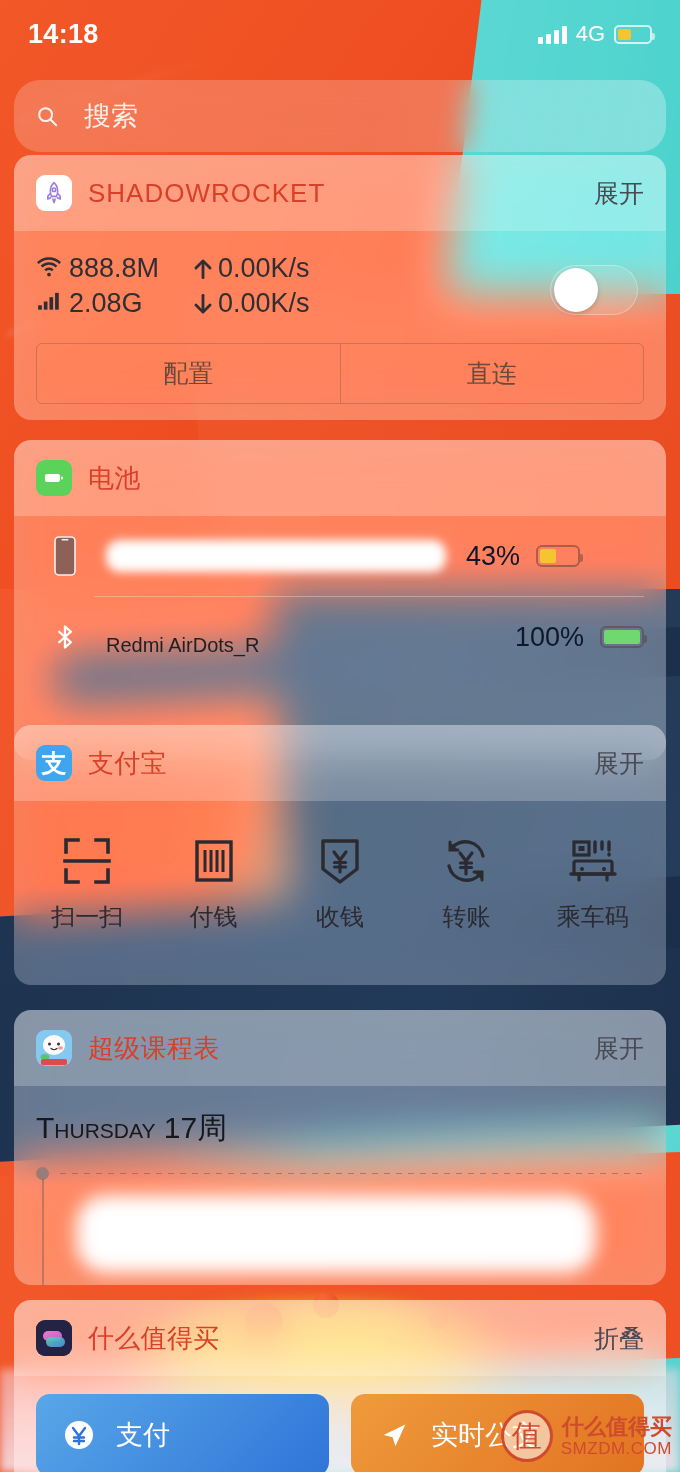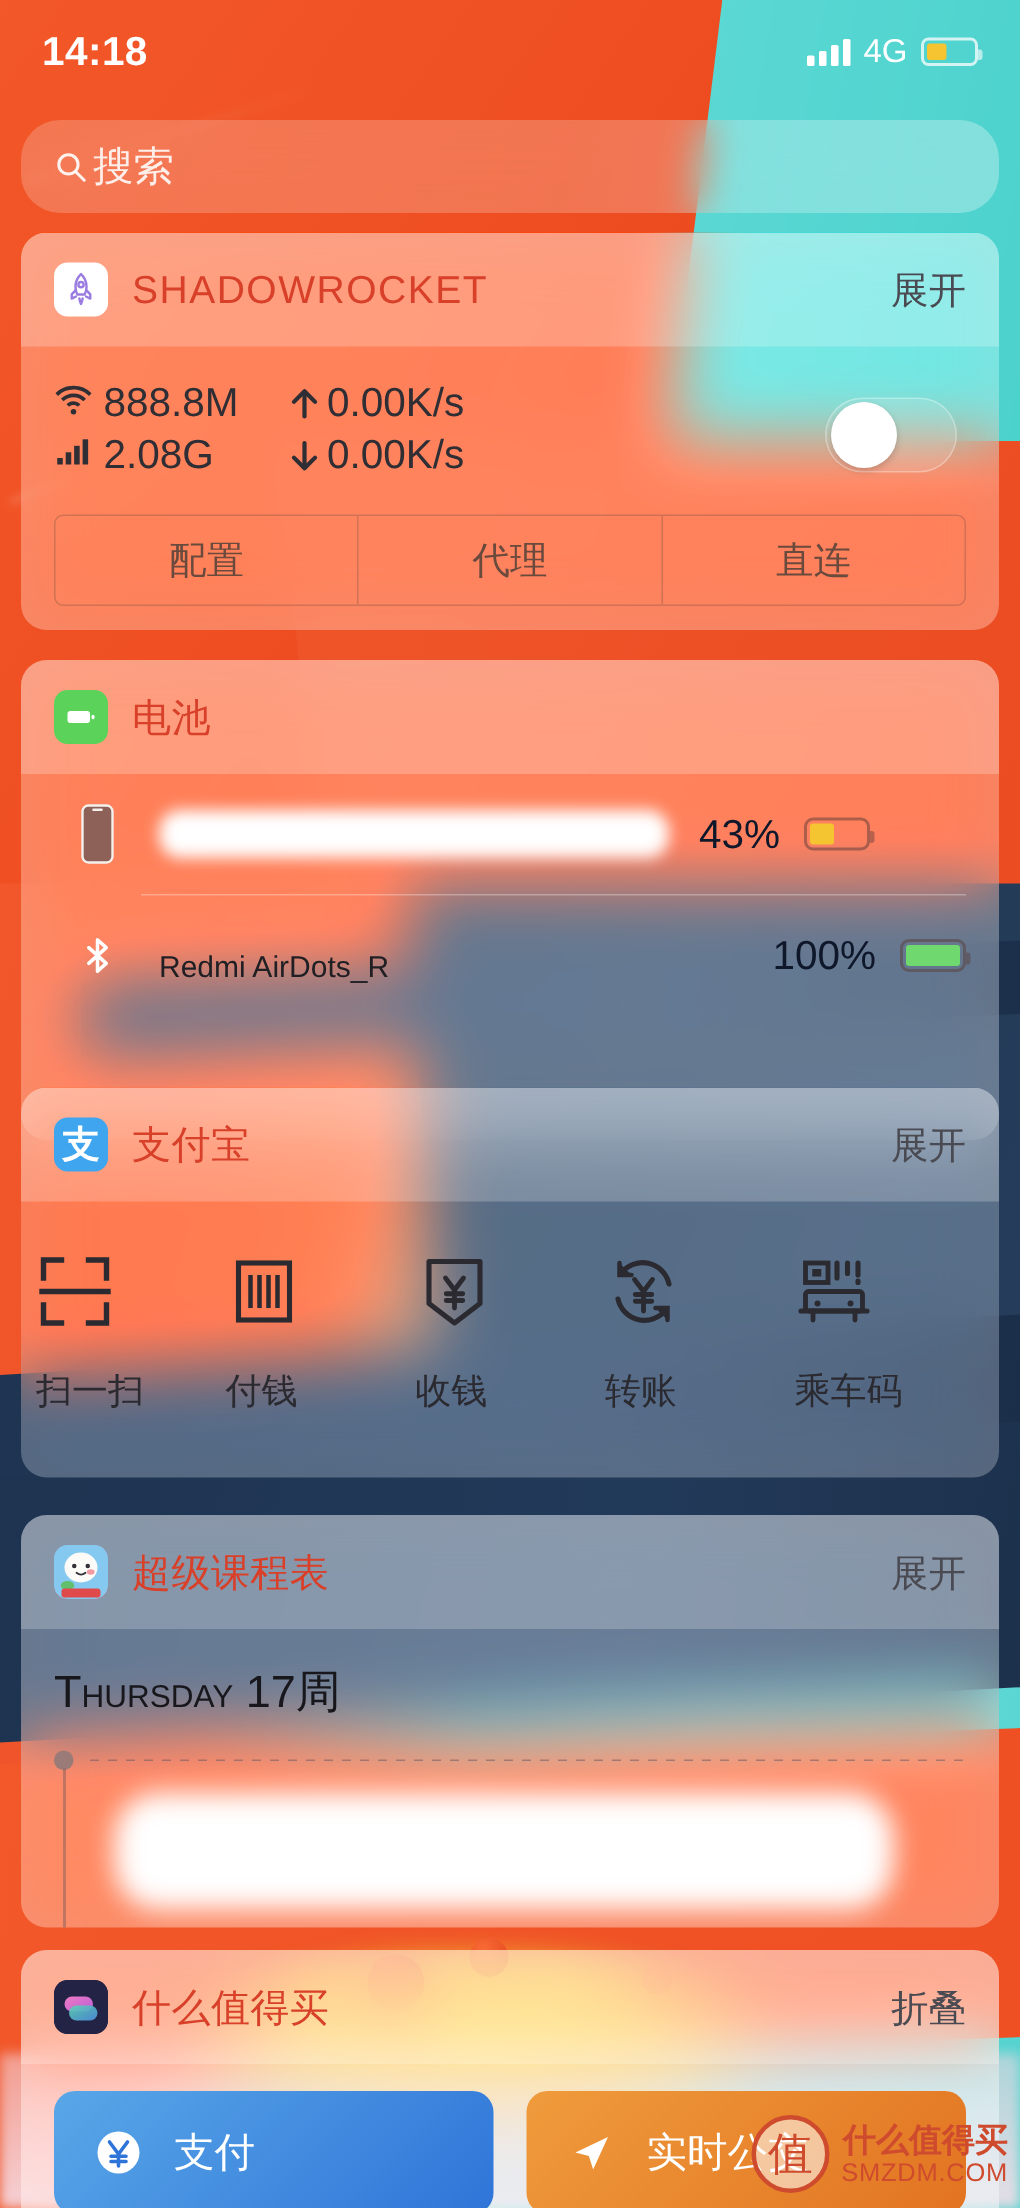--- a/index.html
+++ b/index.html
@@ -84,22 +84,22 @@
   }
   .battery-icon:after {
     content:""; position:absolute; right:-5px; top:6px;
     width:3px; height:7px; background:rgba(255,255,255,.6);
     border-radius:0 2px 2px 0;
   }
   .battery-fill { height:100%; background:#f6c431; border-radius:2px; }
 
   
   #search-bar {
-    position:absolute; top:80px; left:14px; right:14px; height:62px;
-    border-radius:26px; display:flex; align-items:center; gap:4px;
+    position:absolute; top:80px; left:14px; right:14px; height:72px;
+    border-radius:26px; display:flex; align-items:center; gap:26px;
     padding:0 22px; z-index:20;
     background:linear-gradient(100deg,rgba(255,255,255,.20),rgba(255,255,255,.22) 55%,rgba(255,255,255,.30));
     backdrop-filter:blur(14px);
   }
   #search-bar .mag { width:22px; height:22px; flex:0 0 auto; }
   #search-placeholder { color:rgba(255,255,255,.88); font-size:27px; }
 
   
   .widget {
     position:absolute; left:14px; right:14px;
@@ -163,21 +163,21 @@
              border-radius:6px; padding:2px; position:relative; }
   .bat-bar:after { content:""; position:absolute; right:-5px; top:7px;
                    width:3px; height:8px; background:rgba(90,60,55,.45);
                    border-radius:0 2px 2px 0; }
   .bat-bar i { display:block; height:100%; border-radius:2px; }
   .bat-divider { height:1px; background:rgba(255,255,255,.3); margin-left:58px; }
 
   
   #widget-alipay { top:725px; height:260px; }
   .ali-grid { display:flex; justify-content:space-between; padding:34px 10px 0; }
-  .ali-item { flex:1 1 0; display:flex; flex-direction:column; gap:24px; }
+  .ali-item { flex:1 1 0; display:flex; flex-direction:column; align-items:center; gap:14px; }
   .ali-label { font-size:24px; color:#2a2a30; }
 
   
   #widget-course { top:1010px; height:275px; }
   .course-day { font-size:30px; color:#17171c; padding-top:22px; font-variant:small-caps; }
   .course-entry { display:flex; margin-top:24px; position:relative; }
   .course-dot { width:13px; height:13px; border-radius:50%; background:#9b7b78; flex:0 0 auto; margin-top:-6px; }
   .course-line { position:absolute; left:6px; top:6px; width:2px; height:110px; background:rgba(120,90,90,.45); }
   .course-dash { position:absolute; left:24px; right:0; top:0; height:1px;
                  background:repeating-linear-gradient(90deg,rgba(110,90,100,.55) 0 6px,transparent 6px 12px); }
@@ -305,21 +305,20 @@
             <span class="sr-text">0.00K/s</span>
           </div>
         </div>
       </div>
       <div class="sr-toggle">
         <div class="sr-knob"></div>
       </div>
     </div>
     <div class="sr-tabs">
       <div class="sr-tab">配置</div>
-      <div class="sr-tab">代理</div>
       <div class="sr-tab">直连</div>
     </div>
   </div>
 </div>
 
 <div class="widget" id="widget-battery">
   <div class="widget-header">
     <div class="widget-icon" style="background:#5bd35b;">
       <svg viewBox="0 0 24 16" width="24" height="16">
         <rect x="3" y="4" width="15" height="8" rx="2" fill="#fff"></rect>

